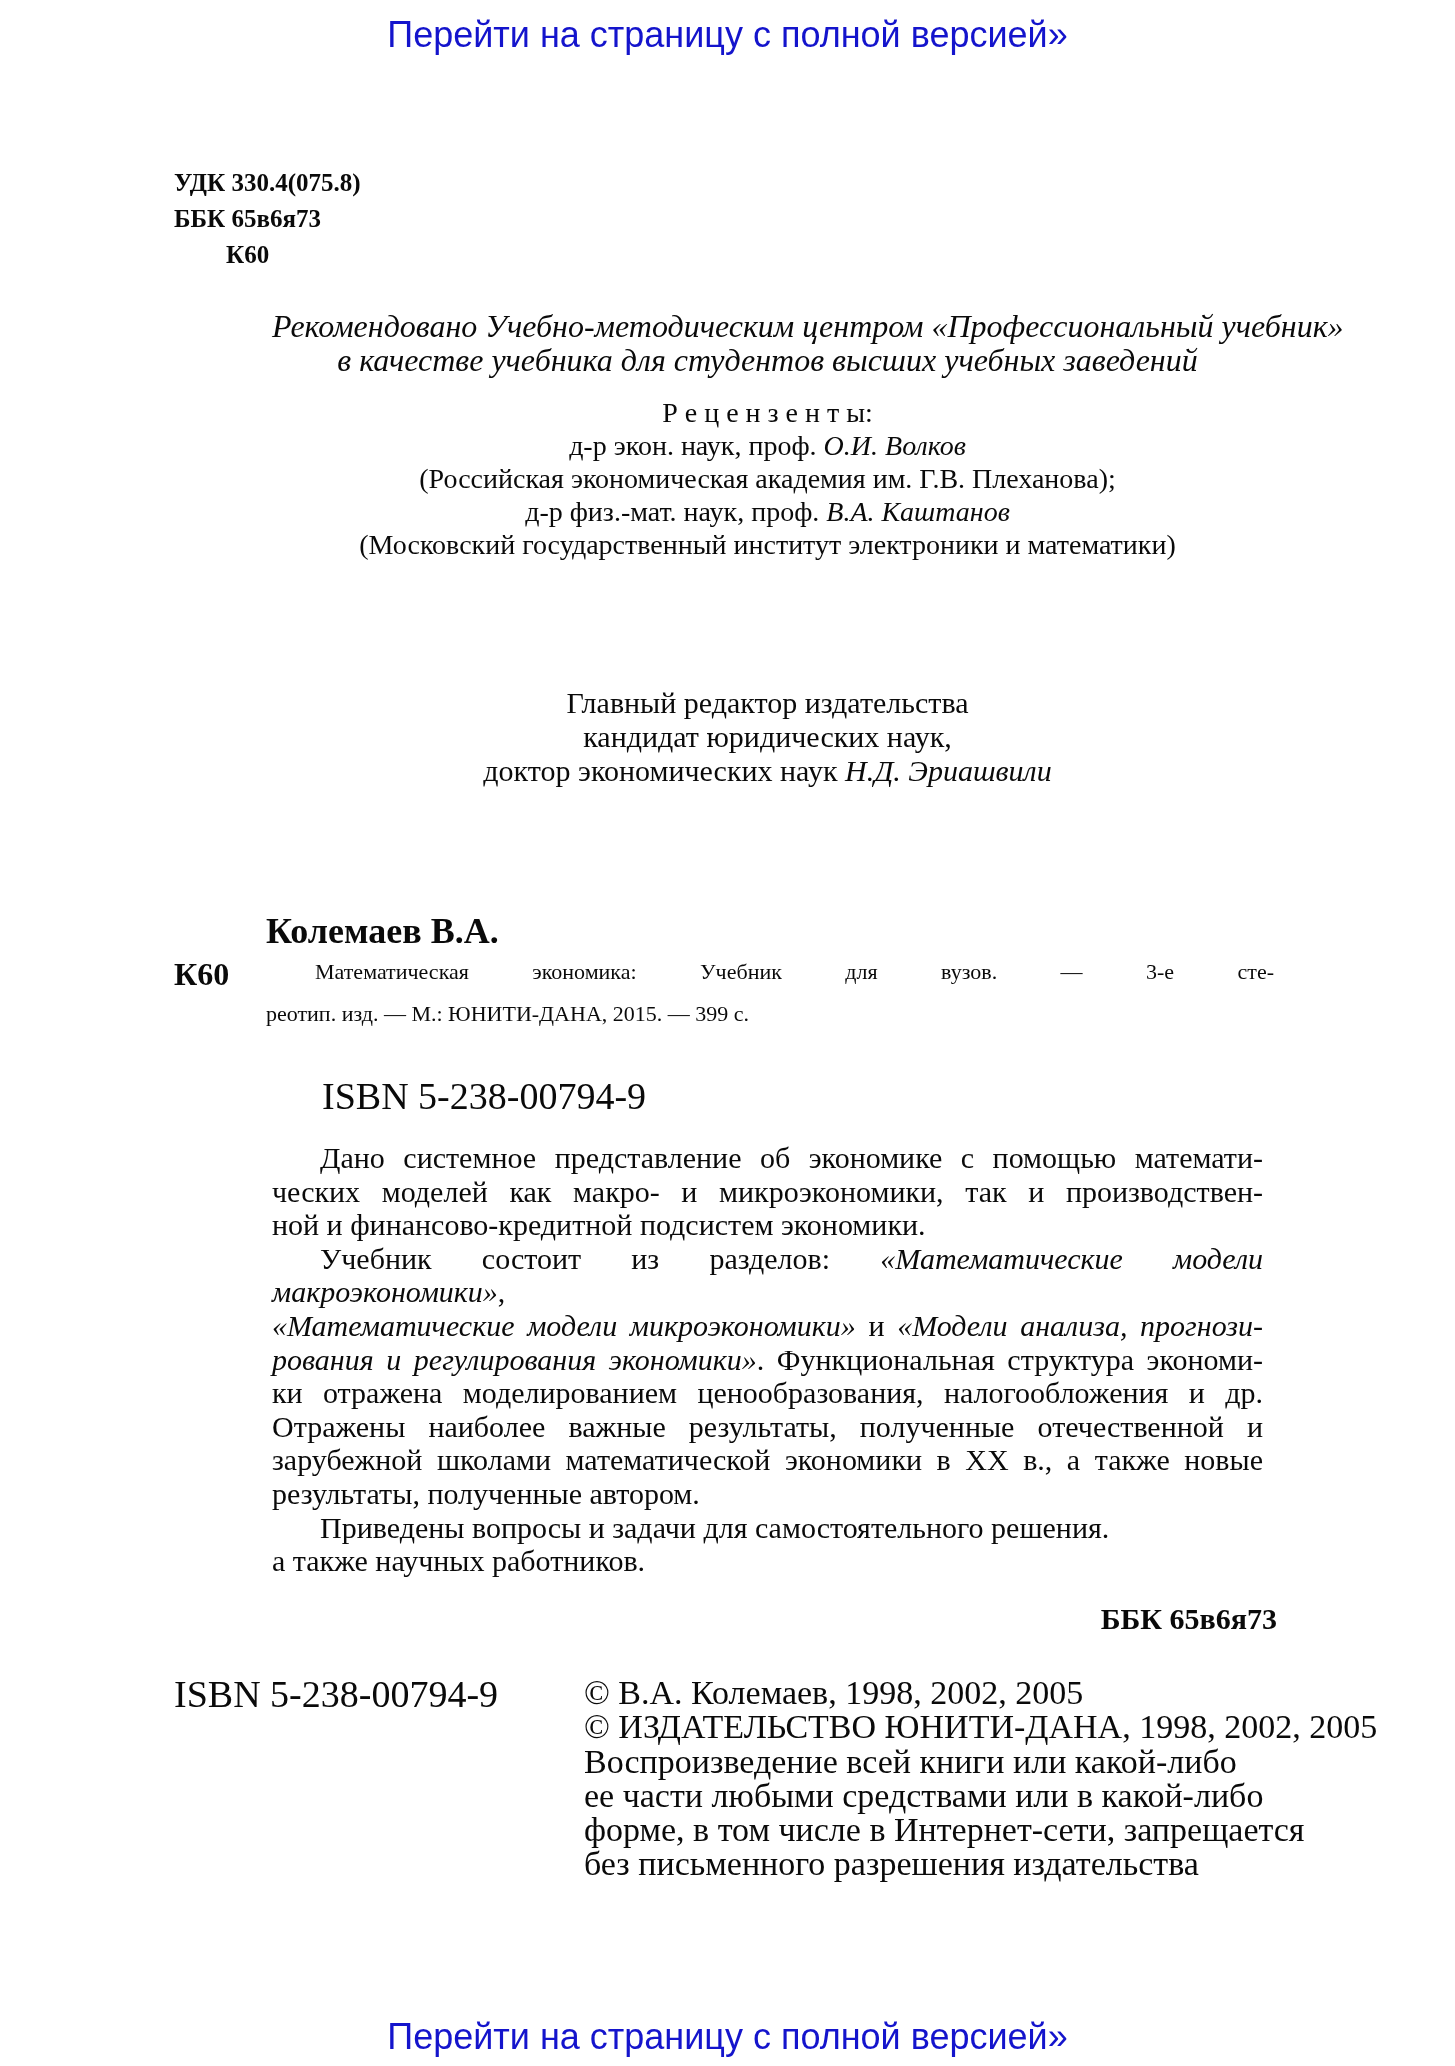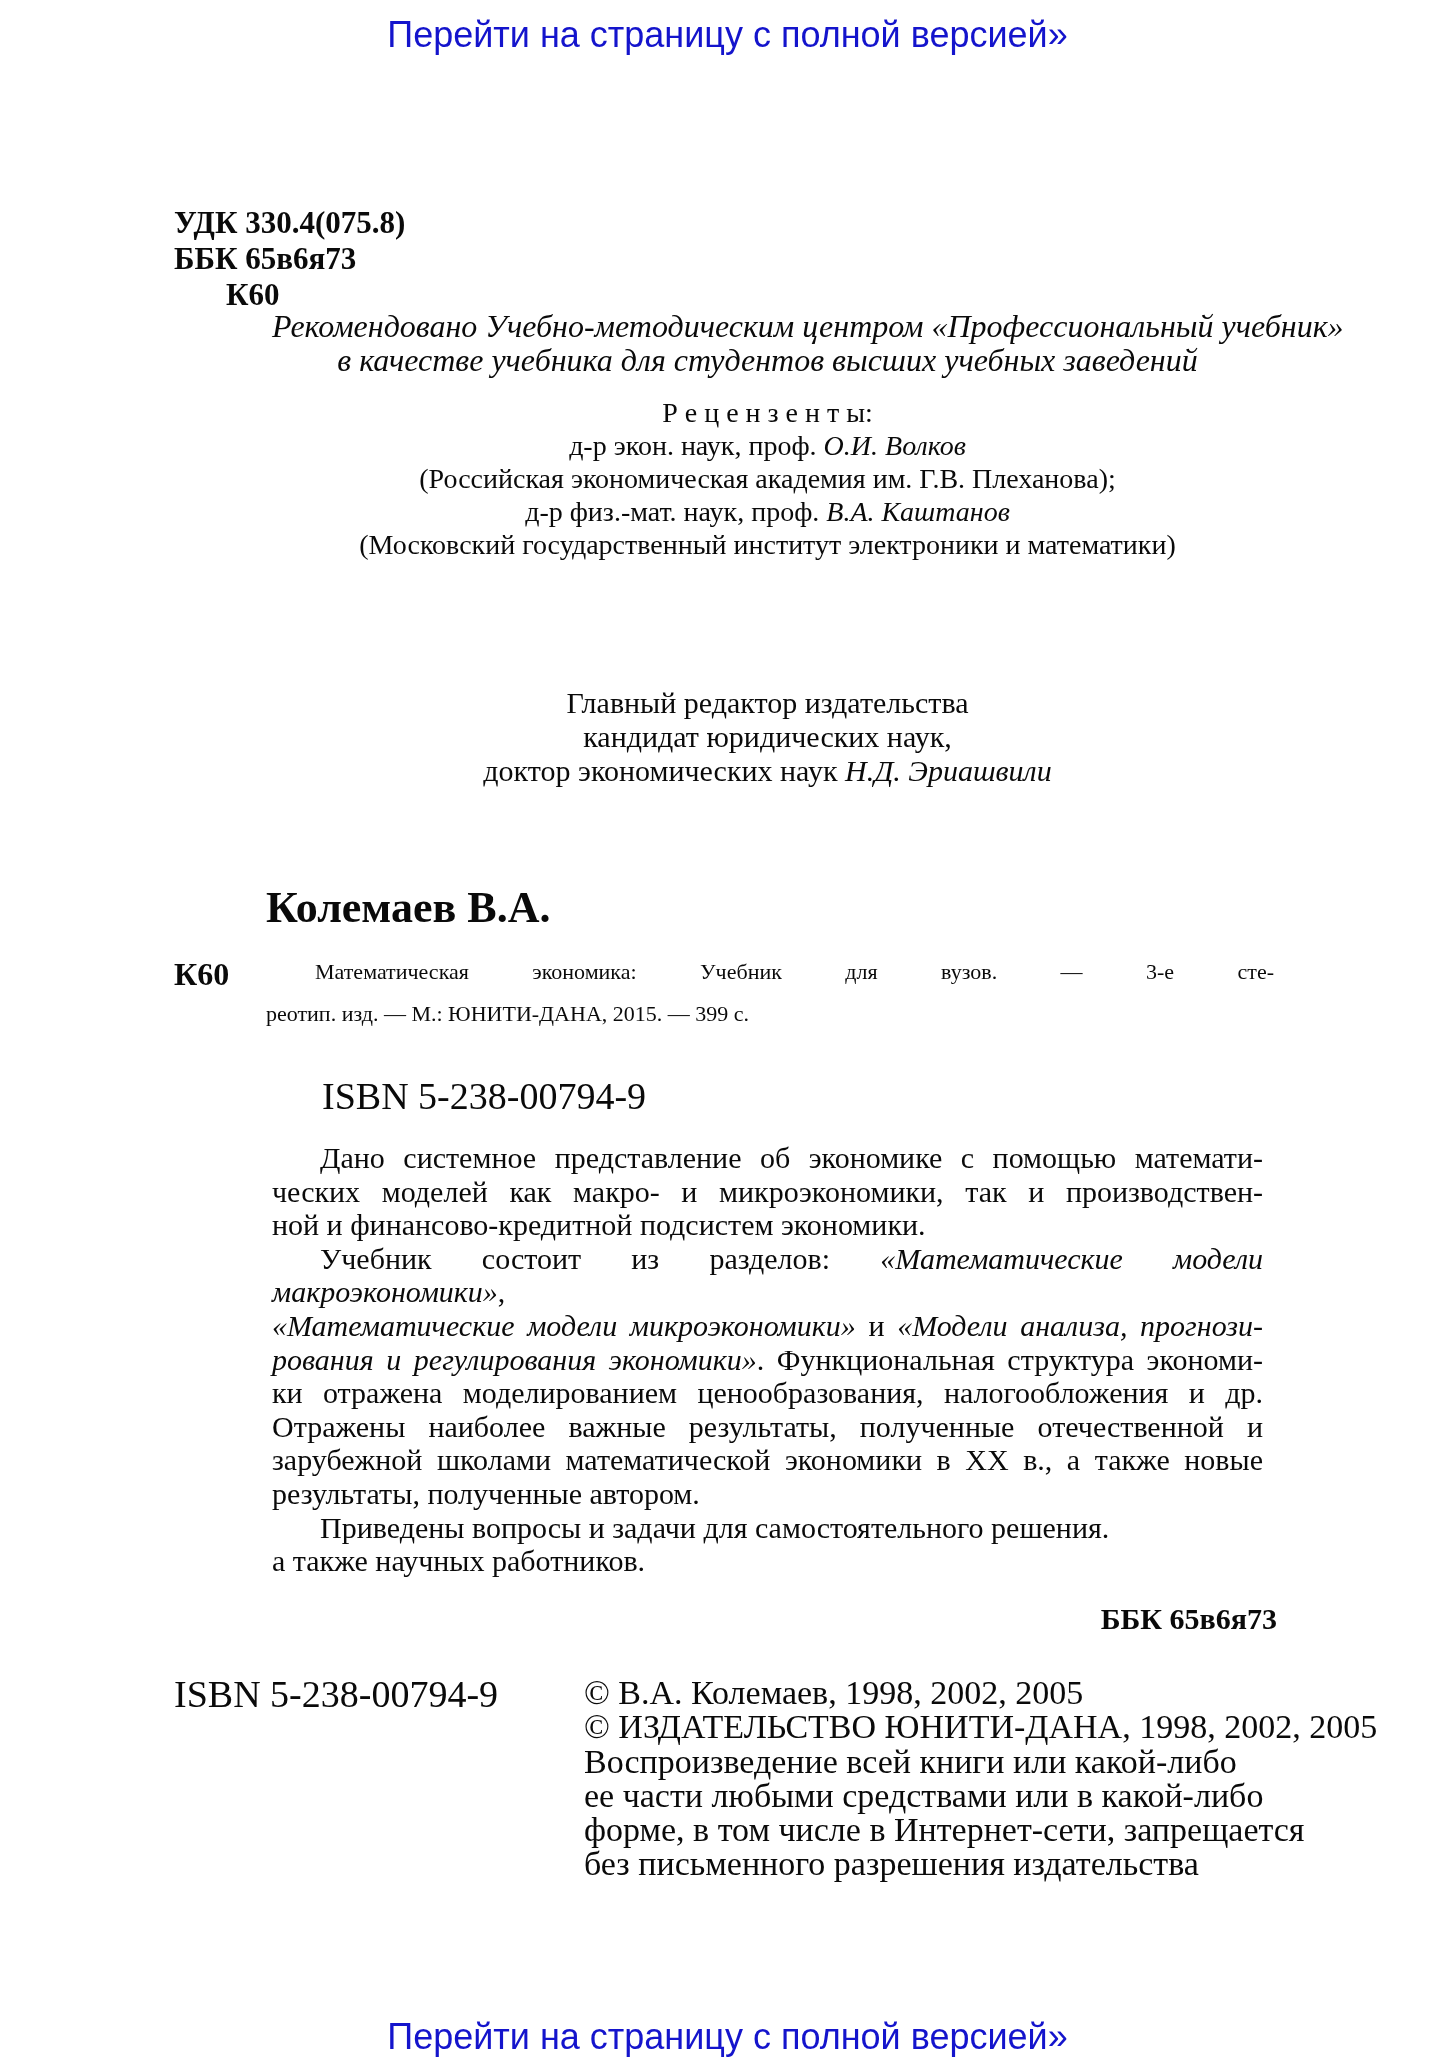--- a/index.html
+++ b/index.html
@@ -20,32 +20,32 @@
     text-align:center;
     font-family:"Liberation Sans", sans-serif;
     font-size:36px;
     text-decoration:none;
     display:block;
     white-space:nowrap;
   }
   .top-link    { top:14px; }
   .bottom-link { top:2016px; }
 
-  .class-block { left:174px; top:165px; font-weight:bold; font-size:31px; line-height:36px; white-space:nowrap;margin-top:40px; }
+  .class-block { left:174px; top:165px; font-weight:bold; font-size:25px; line-height:36px; white-space:nowrap; }
   .class-sign  { margin-left:52px; }
 
   .centered-block { left:272px; width:991px; }
   .centered-block .tline { text-align:center; white-space:nowrap; }
 
   .reco      { top:309px; font-style:italic; font-size:32px; line-height:34px; }
   .reviewers { top:396px; font-size:28px; line-height:33px; }
   .rev-head  { text-align:center; line-height:33px; white-space:nowrap; }
   .editor    { top:686px; font-size:30px; line-height:34px; }
 
-  .catalog-author { left:266px; top:882px; font-weight:bold; font-size:44px; white-space:nowrap; }
+  .catalog-author { left:266px; top:910px; font-weight:bold; font-size:36px; white-space:nowrap; }
   .catalog-sign   { left:174px; top:956px; font-weight:bold; font-size:32px; white-space:nowrap; }
   .catalog-entry  { left:266px; top:951px; width:1008px; font-size:22px; line-height:42px; }
   .catalog-entry .tline.ind { text-indent:49px; }
   .isbn-mid  { left:322px; top:1074px; font-size:38px; white-space:nowrap; }
 
   .abstract { left:272px; top:1141px; width:991px; font-size:30px; line-height:33.6px; }
   .abstract .tline { text-align:left; }
   .bbk-footer { left:272px; top:1602px; width:1005px; text-align:right; font-weight:bold; font-size:30px; }
 
   .isbn-bottom { left:174px; top:1672px; font-size:38px; white-space:nowrap; }

